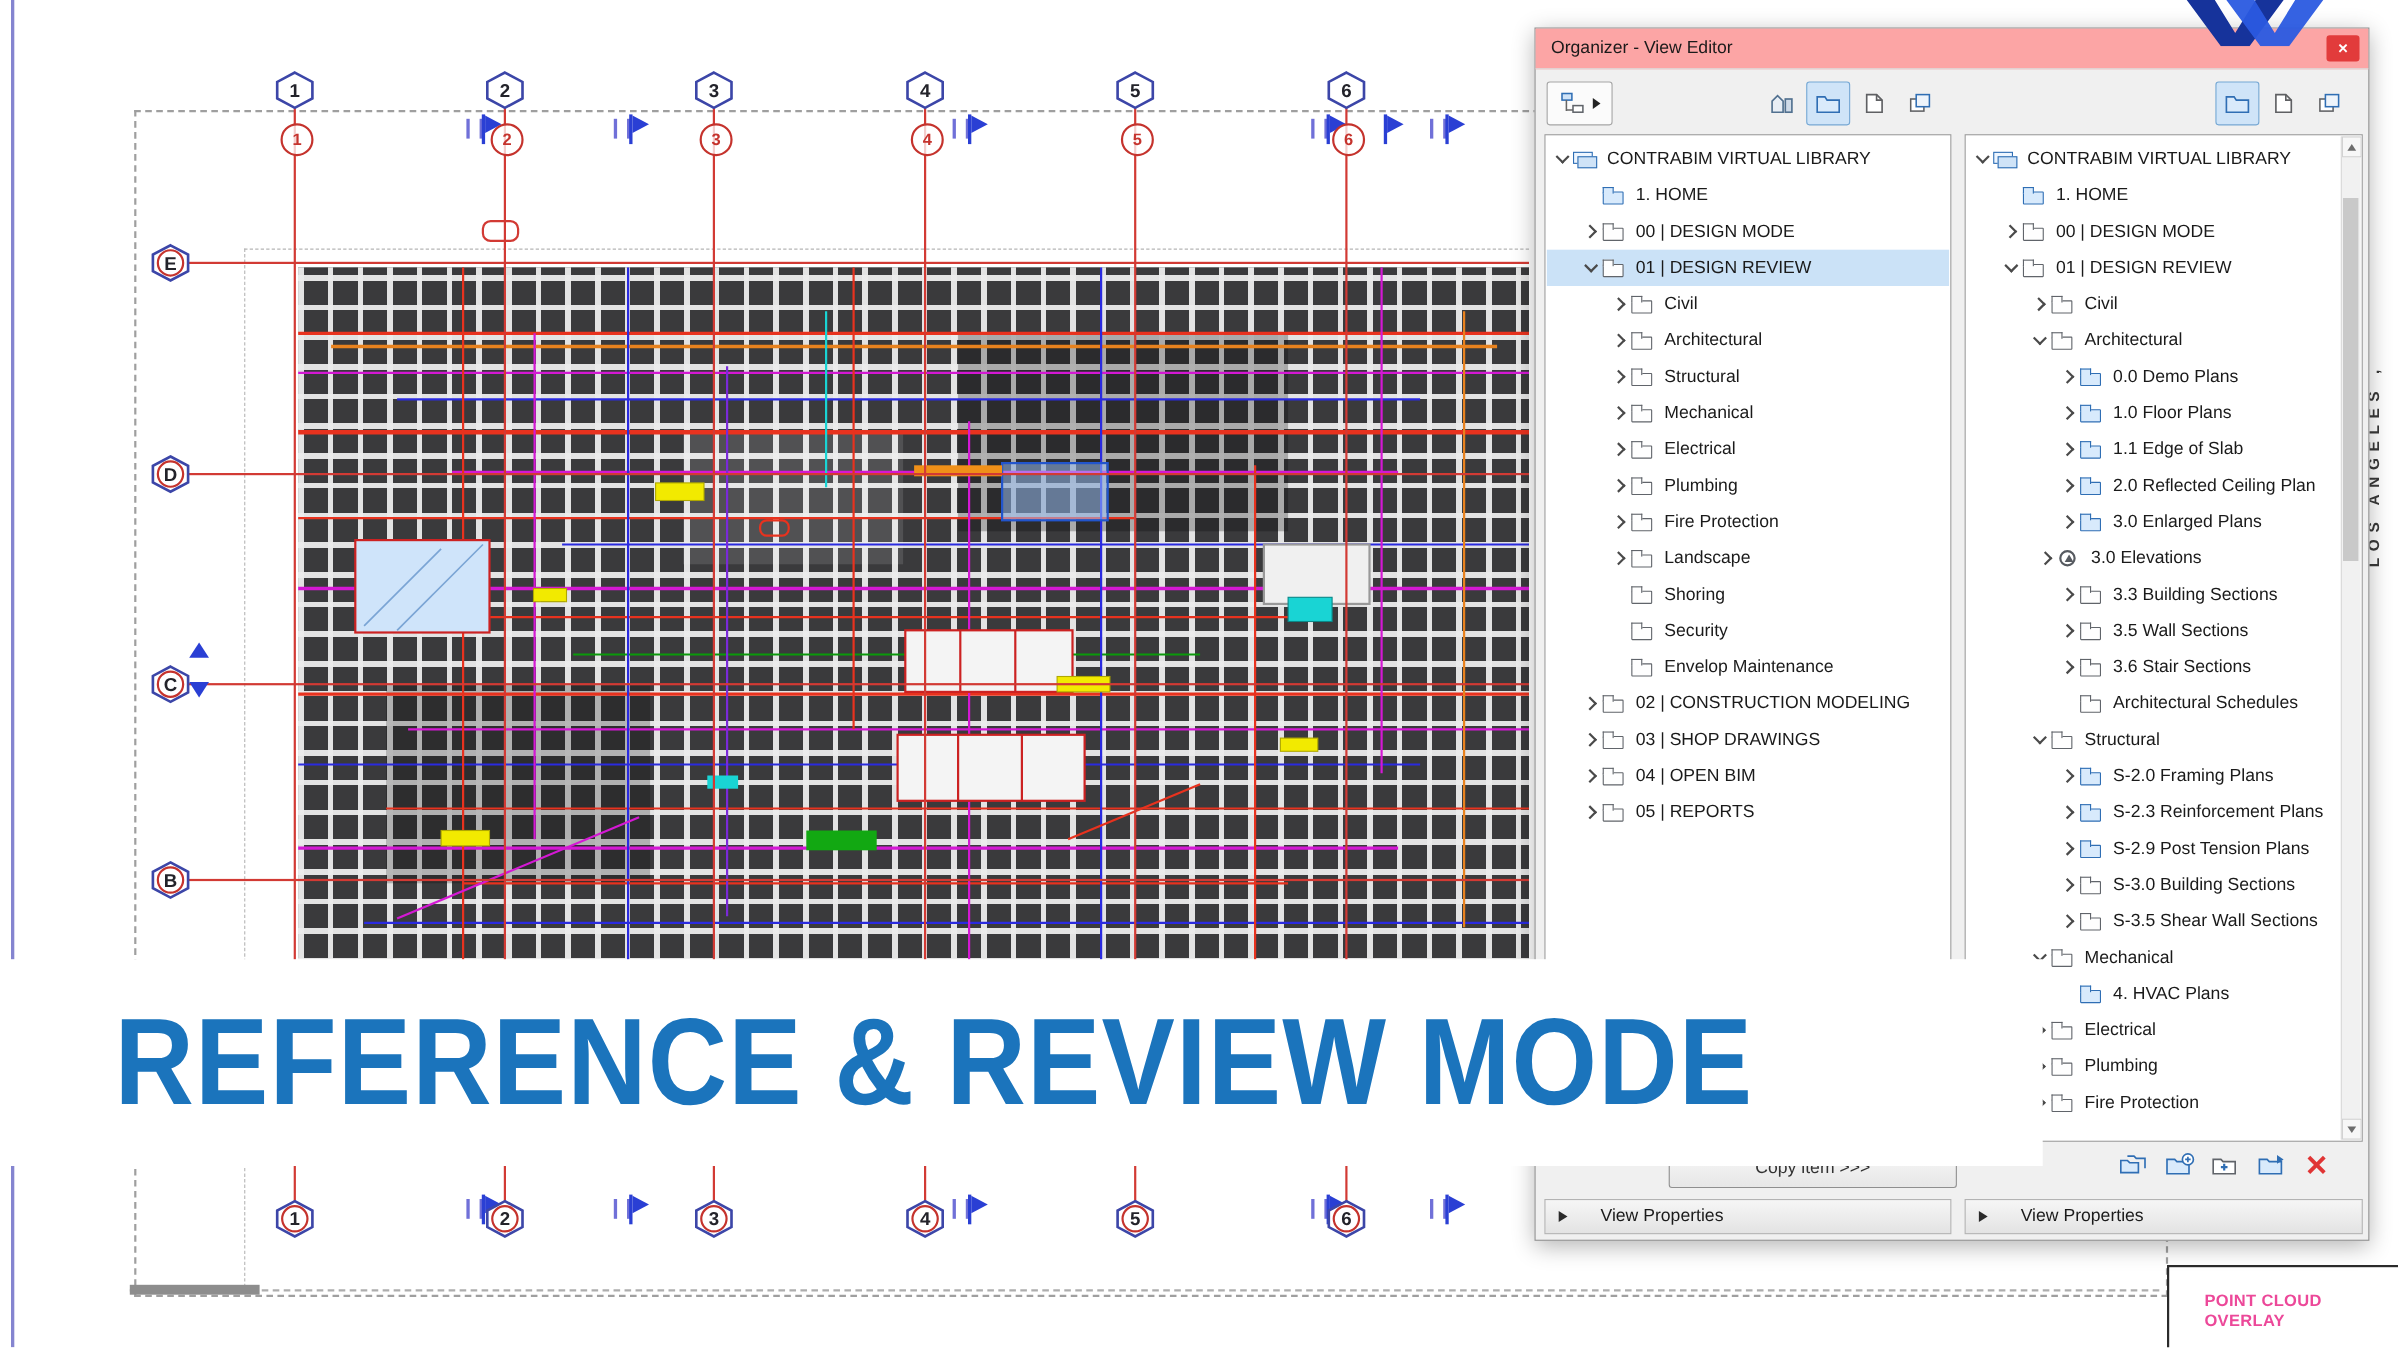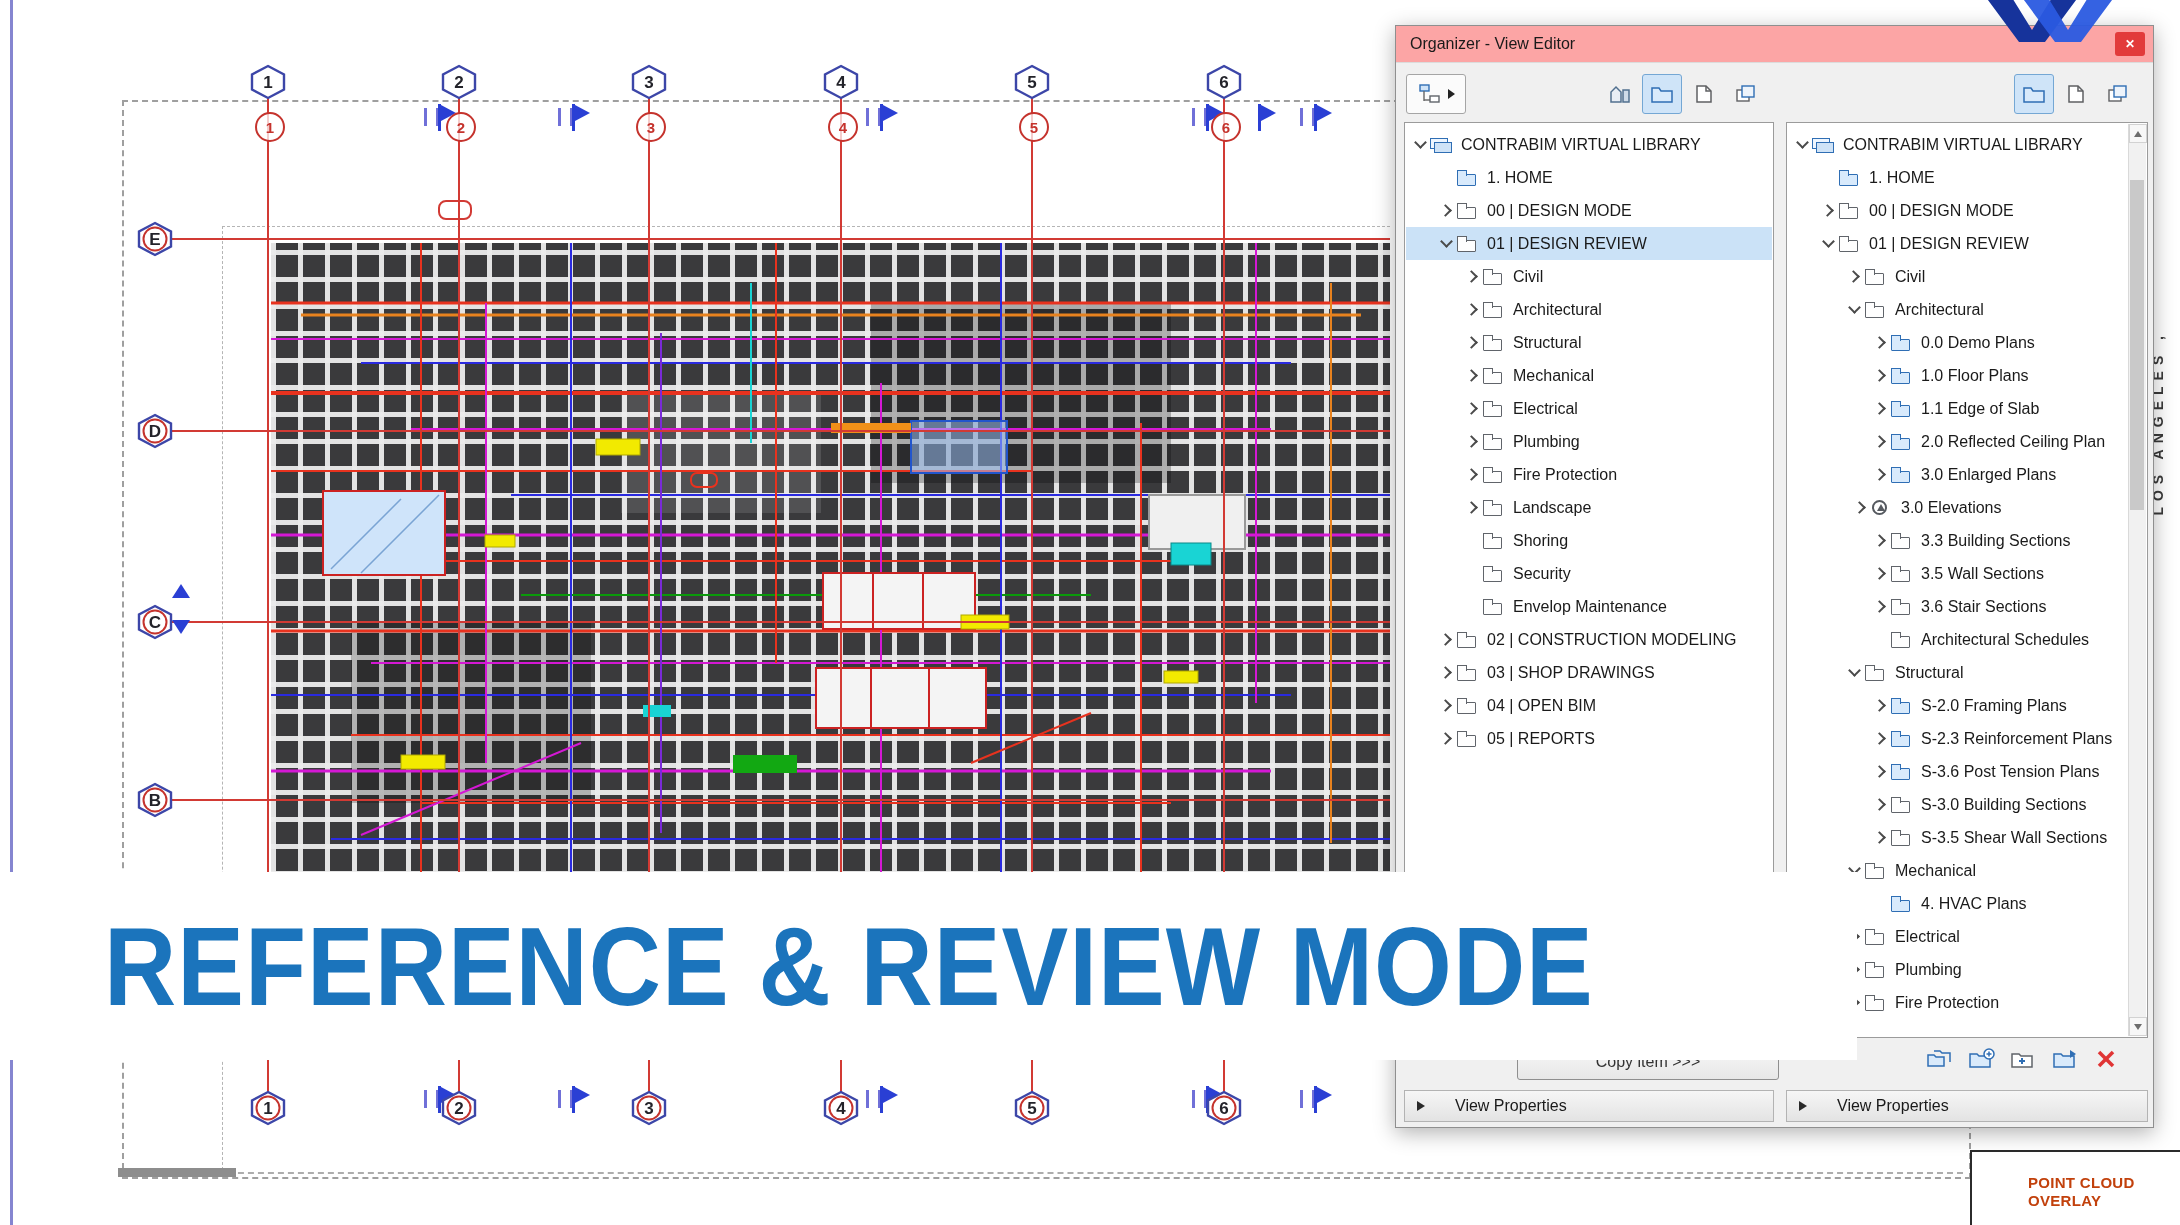--- a/index.html
+++ b/index.html
@@ -41,22 +41,22 @@
   .revcloud{position:absolute;width:30px;height:16px;border:2.5px solid #d23a34;border-radius:8px;z-index:18;}
 
   .scalebar{left:118px;top:1168px;width:118px;height:9px;background:#8d8d8d;z-index:4;}
   .scaledash{left:118px;top:1172px;width:1845px;height:0;border-top:2px dashed #adadad;z-index:3;}
 
   .side-text{position:absolute;left:2150px;top:330px;writing-mode:vertical-rl;transform:rotate(180deg);
              font-size:14px;font-weight:bold;letter-spacing:6px;color:#3a3a3a;z-index:8;white-space:nowrap;}
 
   .tblock{left:1970px;top:1150px;width:210px;height:75px;border-left:2.5px solid #2b2b2b;border-top:2.5px solid #2b2b2b;
           background:#fff;z-index:30;}
-  .tblock-text{position:absolute;left:56px;top:22px;font-size:15px;font-weight:bold;line-height:18px;
-               letter-spacing:.3px;color:#c2410c;}
+  .tblock-text{position:absolute;left:32px;top:22px;font-size:15px;font-weight:bold;line-height:18px;
+               letter-spacing:.3px;color:#ec4899;}
 
   .logo{left:1985px;top:-4px;z-index:120;}
 
   
   .organizer{left:1395px;top:25px;width:757px;height:1101px;background:#f0f0f0;border:1px solid #8f8f8f;
              box-shadow:0 5px 20px rgba(0,0,0,.30);z-index:50;}
   .titlebar{position:absolute;left:0;top:0;right:0;height:36px;background:#fca5a5;border-bottom:1px solid #dcdcdc;
             display:flex;align-items:center;}
   .titlebar .title{margin-left:14px;font-size:16px;color:#1a1a1a;}
   .closebtn{position:absolute;right:8px;top:6px;width:30px;height:24px;background:#e23b3b;border-radius:3px;
@@ -628,21 +628,21 @@
 
           <div class="tree-row" style="padding-left: 84px;">
             <span class="chev chev-right"></span>
             <span class="icon icon-clone"></span>
             <span class="lbl">S-2.3 Reinforcement Plans</span>
           </div>
 
           <div class="tree-row" style="padding-left: 84px;">
             <span class="chev chev-right"></span>
             <span class="icon icon-clone"></span>
-            <span class="lbl">S-3.6 Post Tension Plans</span>
+            <span class="lbl">S-2.9 Post Tension Plans</span>
           </div>
 
           <div class="tree-row" style="padding-left: 84px;">
             <span class="chev chev-right"></span>
             <span class="icon icon-folder"></span>
             <span class="lbl">S-3.0 Building Sections</span>
           </div>
 
           <div class="tree-row" style="padding-left: 84px;">
             <span class="chev chev-right"></span>

